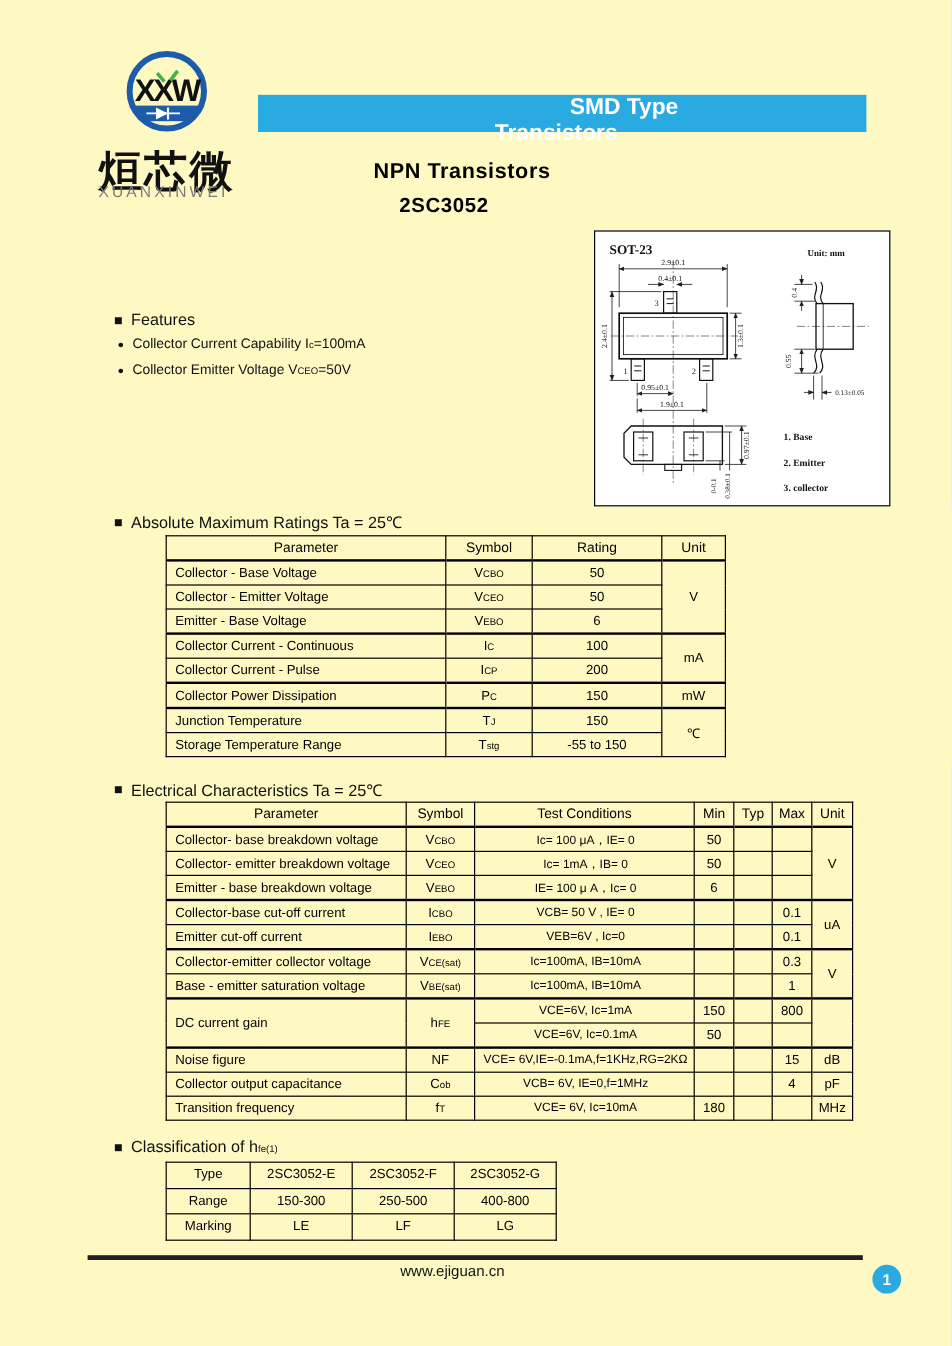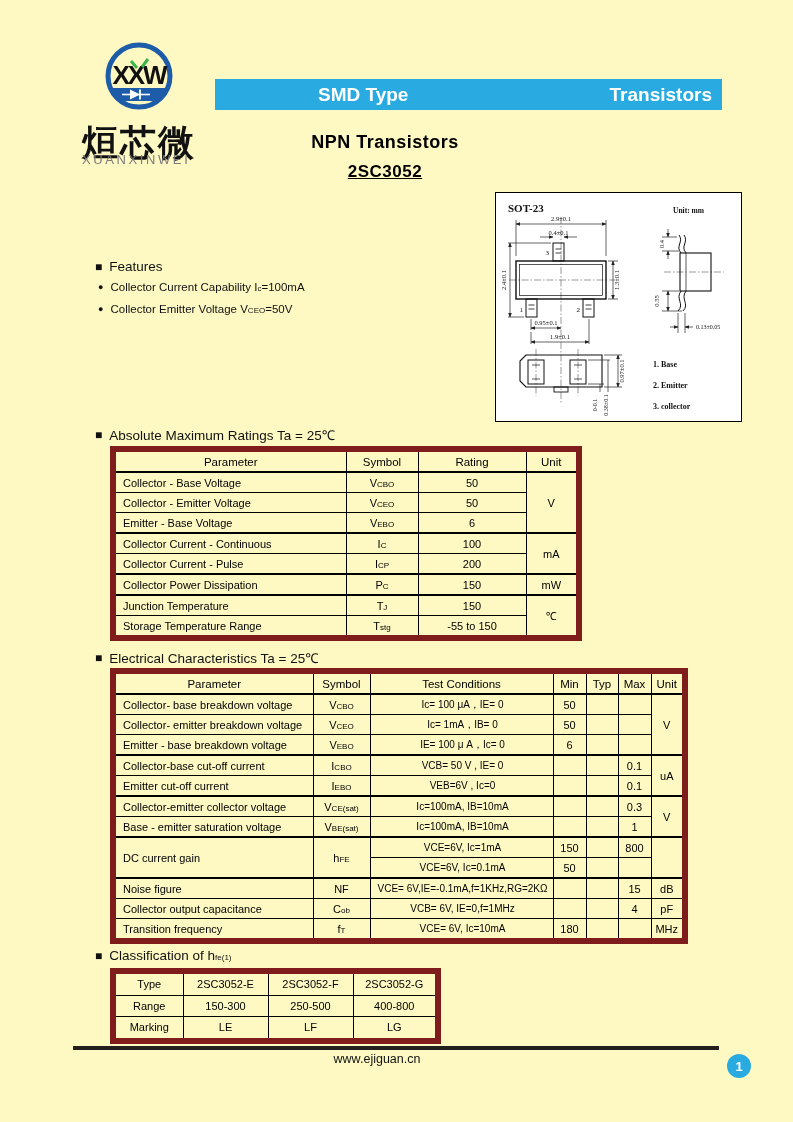--- a/index.html
+++ b/index.html
@@ -30,21 +30,21 @@
   .sec .mk { font-size:12px; line-height:1; }
 
   .feat { display:flex; align-items:center; gap:7px; font-size:11.5px; color:#111; }
   .feat .bl { font-size:9px; line-height:1; }
   .sub { font-size:8px; }
 
   
   .pkg { border:1px solid #000; background:#fff; }
 
   
-  table.tbl { border-collapse:collapse; table-layout:fixed; border:6px solid #7f1d1d; }
+  table.tbl { border-collapse:collapse; table-layout:fixed; border:1px solid #7f1d1d;margin-left:28px; }
   table.tbl td {
     border:1px solid #000; font-size:11px; text-align:center;
     height:19px; padding:0 3px; white-space:nowrap; overflow:hidden;
   }
   table.tbl td.l { text-align:left; padding-left:7px; }
   table.tbl tr.hdr td { border-bottom:2px solid #000; font-size:11.5px; }
   table.tbl td.bb2 { border-bottom:2px solid #000; }
   table.tbl td.cond { text-align:center; padding-left:5px; font-size:10px; }
   table.cls td { height:20.5px; font-size:11px; }
 
@@ -74,27 +74,27 @@
     <rect x="8" y="48" width="62" height="13" fill="#1C5CA8" clip-path="url(#lc)"></rect>
     <g>
       <line x1="22" y1="54.5" x2="50" y2="54.5" stroke="#fff" stroke-width="1.6"></line>
       <polygon points="30,49.5 30,59.5 40,54.5" fill="#fff"></polygon>
       <line x1="40" y1="49.5" x2="40" y2="59.5" stroke="#fff" stroke-width="1.8"></line>
     </g>
   </svg>
   <div class="abs logo-cn" style="left:82px; top:113px; width:120px;">烜芯微</div>
   <div class="abs logo-en" style="left:82px; top:150px;">XUANXINWEI</div>
 
-  <div class="abs banner" style="left:215px; top:79px; width:507px; height:31px; background:#29ABE2;">
+  <div class="abs banner" style="left:215px; top:79px; width:507px; height:31px; background:#29ABE2;flex-direction:column;">
     <span class="bl">SMD Type</span>
     <span class="br">Transistors</span>
   </div>
 
   <div class="abs title1" style="left:215px; top:132px; width:340px;">NPN  Transistors</div>
-  <div class="abs title2" style="left:215px; top:162px; width:340px;text-decoration:underline;">2SC3052</div>
+  <div class="abs title2" style="left:200px; top:162px; width:340px;">2SC3052</div>
 
   <div class="abs pkg" style="left:495px; top:192px; width:245px; height:228px;">
     <svg width="243" height="226" viewBox="0 0 243 226">
       <defs>
         <marker id="ar" viewBox="0 0 10 10" refX="9" refY="5" markerWidth="7" markerHeight="7" orient="auto-start-reverse">
           <path d="M0,1 L10,5 L0,9 z" fill="#222"></path>
         </marker>
       </defs>
 
       <text x="12" y="19" font-size="11" font-weight="bold">SOT-23</text>

